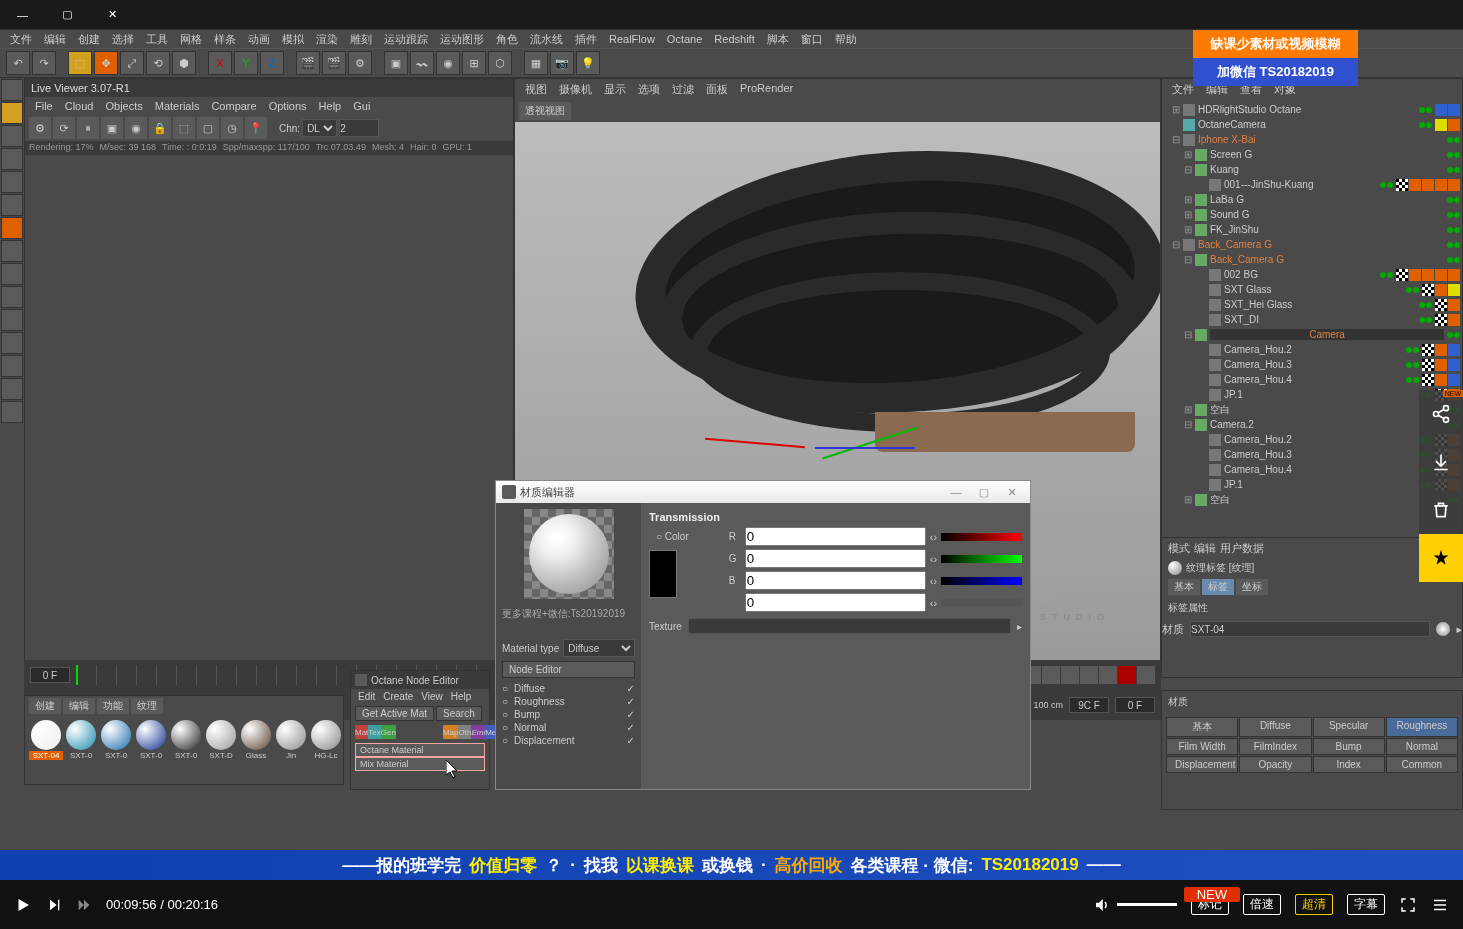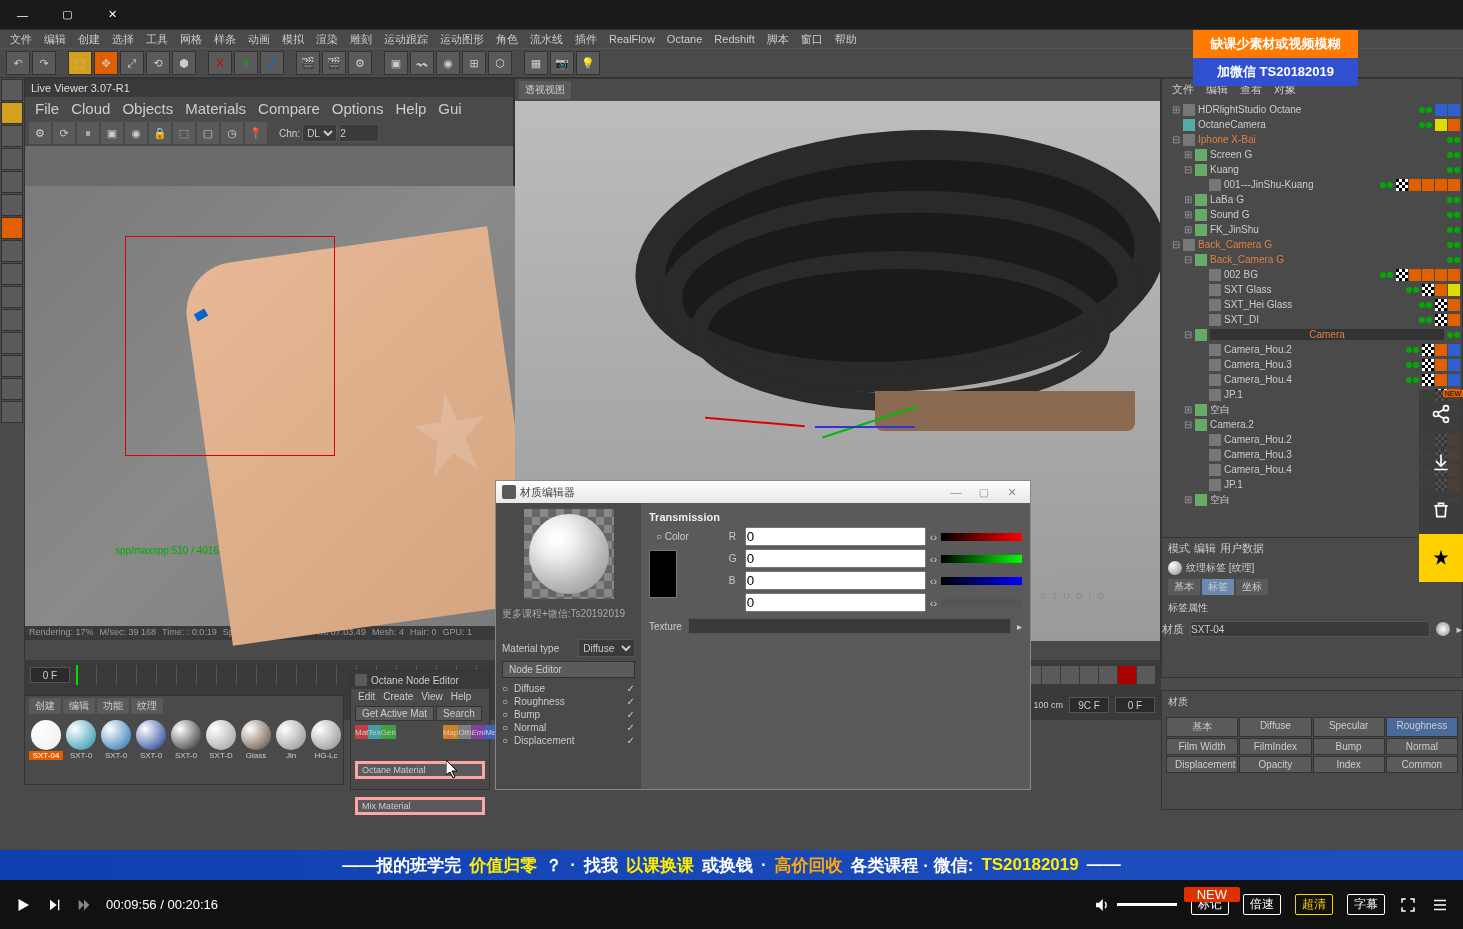--- a/index.html
+++ b/index.html
@@ -22,21 +22,21 @@
 .tb.y { background:#d4a020; }
 .tb.o { background:#e06000; }
 .tsep { width:8px; }
 
 .main-row { display:flex; height:600px; }
 .left-tools { width:24px; background:#4a4a4a; display:flex; flex-direction:column; gap:1px; padding:1px; }
 .lt { width:22px; height:22px; background:#5a5a5a; border:1px solid #333; }
 
 .live-panel { width:490px; background:#4a4a4a; border:1px solid #333; }
 .lp-title { background:#3a3a3a; padding:3px 6px; font-size:11px; color:#ddd; }
-.lp-menus { display:flex; gap:4px; padding:3px 6px; font-size:15px; }
+.lp-menus { display:flex; gap:4px; padding:3px 6px; font-size:11px; }
 .lp-menus span { padding:0 4px; }
 .lp-icons { display:flex; gap:2px; padding:2px 4px; align-items:center; background:#4a4a4a; }
 .lp-icon { width:22px; height:22px; background:#5a5a5a; display:flex; align-items:center; justify-content:center; }
 .lp-icon.lock { color:#ffcc00; }
 .lp-icons .chn { color:#ccc; font-size:10px; margin-left:10px; }
 .lp-icons select { background:#3a3a3a; color:#ccc; border:1px solid #555; font-size:10px; height:18px; }
 .lp-icons input { width:40px; background:#3a3a3a; color:#ccc; border:1px solid #555; font-size:10px; height:18px; }
 .lp-status { color:#e06000; font-size:9px; padding:2px 4px; }
 .lp-view { width:100%; height:480px; background:#6b6b6b; position:relative; }
 .lp-render { position:absolute; left:0; bottom:0; width:490px; height:440px; background:linear-gradient(135deg,#7a7a7a 0%,#8a8a8a 50%,#7a7a7a 100%); }
@@ -106,21 +106,21 @@
 .mat-editor { position:absolute; left:495px; top:450px; width:536px; height:310px; background:#5a5a5a; border:1px solid #888; z-index:20; }
 .mat-title { height:22px; background:linear-gradient(#fff,#e8e8e8); display:flex; align-items:center; padding:0 6px; gap:4px; color:#444; font-size:11px; }
 .mat-title .c4dico { width:14px; height:14px; background:#5a5a5a; border-radius:2px; }
 .mat-title .sp { flex:1; }
 .mat-title .wbtn { width:24px; text-align:center; color:#888; }
 .mat-body { display:flex; height:286px; }
 .mat-left { width:145px; background:#4a4a4a; padding:6px; display:flex; flex-direction:column; gap:4px; }
 .mat-ball { width:80px; height:80px; background:radial-gradient(circle at 35% 30%,#fff 5%,#eee 25%,#bbb 60%,#888 100%); border-radius:50%; margin:4px auto; }
 .mat-ball-bg { background:repeating-conic-gradient(#666 0 25%,#888 0 50%) 0 0/16px 16px; width:90px; height:90px; margin:0 auto; display:flex; align-items:center; justify-content:center; }
 .mat-wm { font-size:10px; color:#aaa; padding:4px 0; }
-.mat-type { display:flex; gap:19px; align-items:center; font-size:10px; }
+.mat-type { display:flex; gap:4px; align-items:center; font-size:10px; }
 .mat-type select { background:#3a3a3a; color:#ccc; border:1px solid #555; font-size:10px; height:18px; flex:1; }
 .mat-btn { background:#5a5a5a; padding:2px 6px; font-size:10px; border:1px solid #333; }
 .mat-check { display:flex; gap:6px; align-items:center; font-size:10px; padding:1px 0; }
 .mat-right { flex:1; background:#5a5a5a; padding:8px; }
 .mat-section { font-weight:bold; font-size:11px; color:#eee; padding-bottom:4px; }
 .mat-rgb { display:flex; flex-direction:column; gap:3px; padding-left:40px; }
 .mat-rgb-row { display:flex; gap:4px; align-items:center; }
 .mat-rgb-row .lbl { width:12px; font-size:10px; }
 .mat-rgb-row .slider { flex:1; height:8px; position:relative; }
 .sl-r { background:linear-gradient(90deg,#000,#f00); }
@@ -134,21 +134,21 @@
 
 .node-editor { position:absolute; left:350px; top:640px; width:140px; height:120px; background:#4a4a4a; border:1px solid #333; z-index:18; }
 .ne-title { height:18px; background:#3a3a3a; display:flex; align-items:center; padding:0 4px; font-size:10px; gap:4px; }
 .ne-menus { display:flex; gap:2px; padding:2px 4px; font-size:10px; }
 .ne-menus span { padding:0 3px; }
 .ne-btns { display:flex; gap:2px; padding:2px 4px; }
 .ne-btns span { background:#5a5a5a; padding:1px 6px; font-size:10px; border:1px solid #333; }
 .ne-colors { display:flex; padding:2px 4px; }
 .ne-colors span { width:18px; height:14px; font-size:8px; display:flex; align-items:center; justify-content:center; }
 .ne-list { padding:2px 4px; }
-.ne-list div { background:#5a5a5a; padding:1px 4px; font-size:9px; border:3px solid #fca5a5; margin:18px 0; }
+.ne-list div { background:#5a5a5a; padding:1px 4px; font-size:9px; border:1px solid #fca5a5; margin:0 0; }
 
 
 .timeline { height:30px; background:#3a3a3a; display:flex; align-items:center; padding:0 6px; color:#999; font-size:10px; gap:6px; position:relative; }
 .timeline .ticks { flex:1; height:20px; background:repeating-linear-gradient(90deg,#555 0 1px,transparent 1px 20px); position:relative; }
 .timeline .ph { position:absolute; left:0; width:2px; height:20px; background:#0d0; }
 .tl-btns { display:flex; gap:1px; }
 .tl-btns .b { width:18px; height:18px; background:#5a5a5a; }
 .tl-info { font-size:9px; color:#ccc; }
 .frame-in { width:40px; background:#2a2a2a; color:#ccc; border:1px solid #555; font-size:10px; height:16px; text-align:center; }
 
@@ -297,41 +297,42 @@
         <div class="lp-icon">◉</div>
         <div class="lp-icon lock">🔒</div>
         <div class="lp-icon">⬚</div>
         <div class="lp-icon">▢</div>
         <div class="lp-icon">◷</div>
         <div class="lp-icon">📍</div>
         <span class="chn">Chn:</span>
         <select><option>DL</option></select>
         <input value="2" style="">
       </div>
-      <div class="lp-view">
-        <div class="lp-render">
-          <div class="lp-phone"></div>
-          <div class="lp-redbox"></div>
-          <div class="lp-pixel"></div>
-          <div class="lp-sppinfo">spp/maxspp:510 / 4016</div>
-        </div>
-      </div>
       <div class="lp-footer">
         <span>Rendering: 17%</span>
           <span>M/sec: 39 168</span>
         <span>Time: : 0:0:19</span>
           <span>Spp/maxspp: 117/100</span>
         <span>Trc 07.03.49</span>
           <span>Mesh: 4</span>
         <span>Hair: 0</span>
           <span>GPU: 1</span>
       </div>
     </div>
 
     <div class="view-panel">
+      <div class="vp-menus" id="vpmenus">
+          <span>视图</span>
+          <span>摄像机</span>
+          <span>显示</span>
+          <span>选项</span>
+          <span>过滤</span>
+          <span>面板</span>
+          <span>ProRender</span>
+        </div>
       <span class="vp-label">透视视图</span>
       <div class="vp-canvas">
         <div class="vp-object">
           <div class="vp-ring r1"></div>
           <div class="vp-ring r2"></div>
           <div class="vp-ring r3"></div>
           <div class="vp-bottom"></div>
         </div>
         <div class="vp-gizmo">
           <div class="ax axr"></div>

